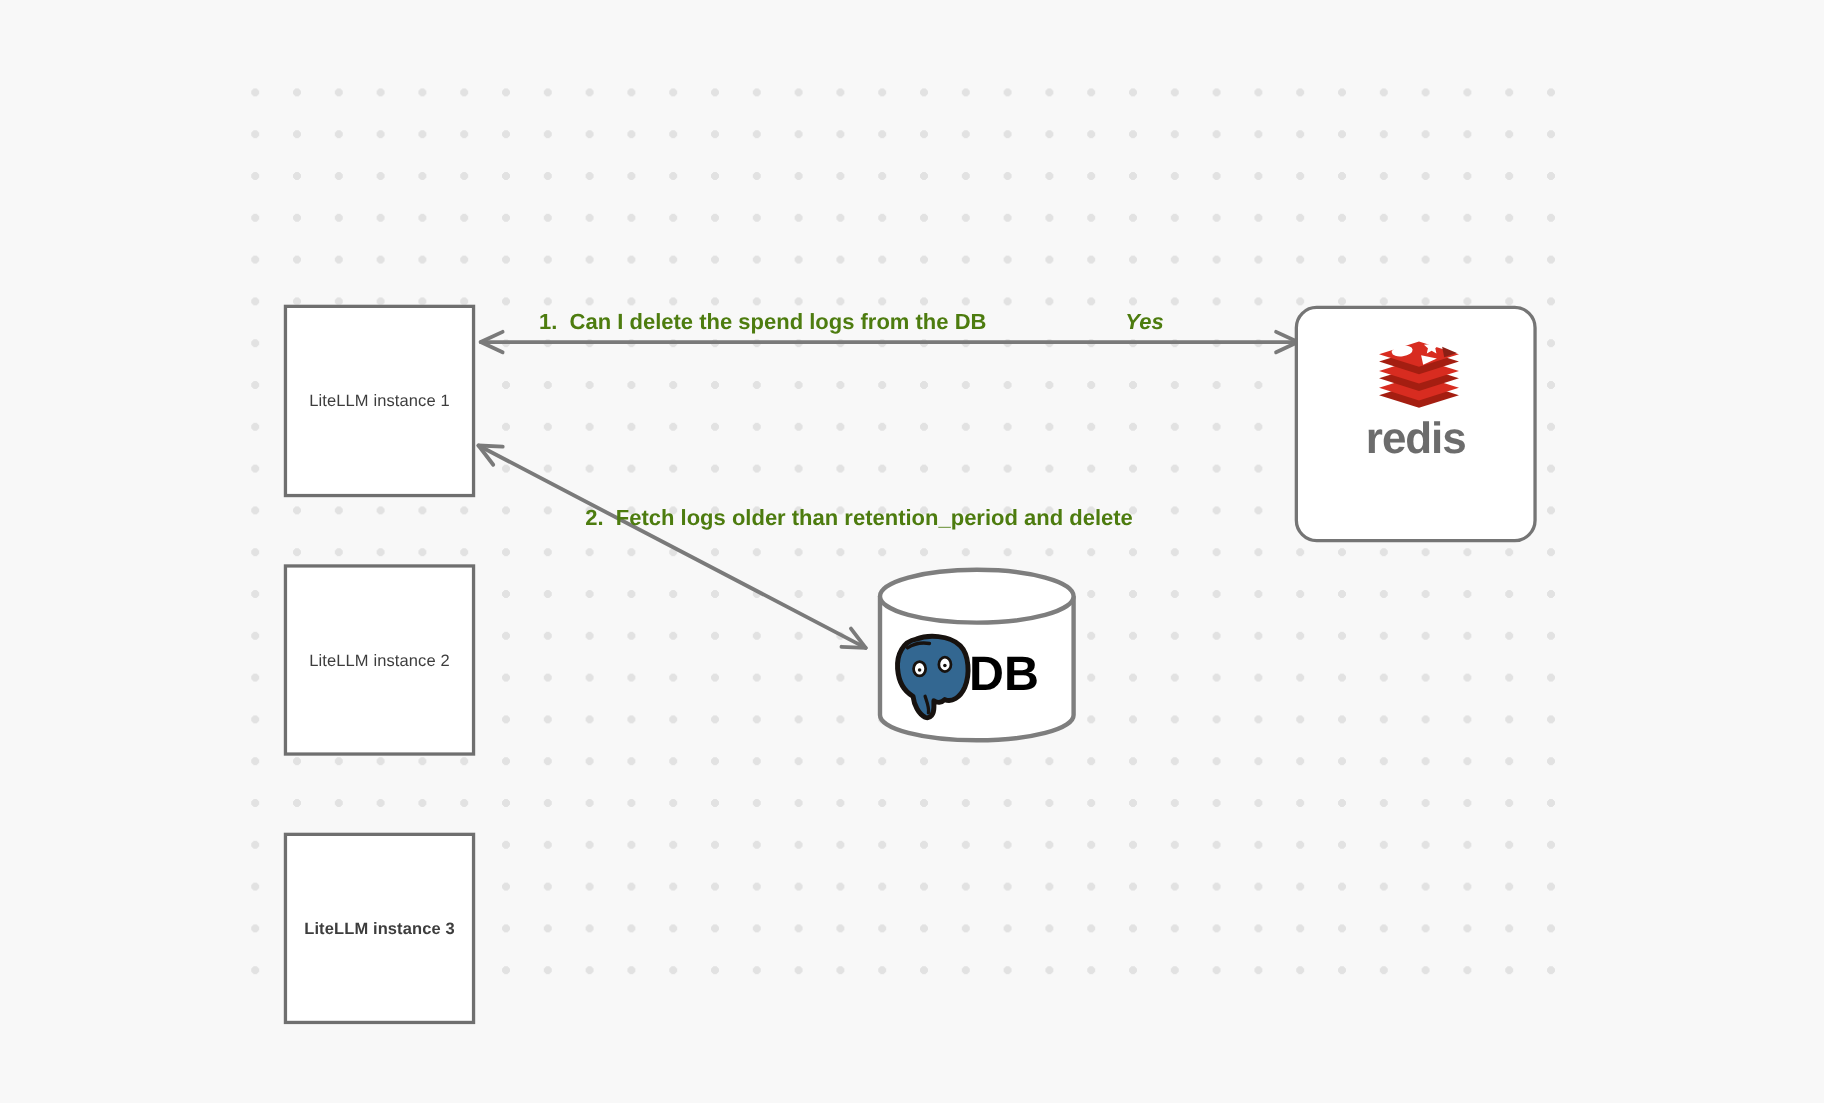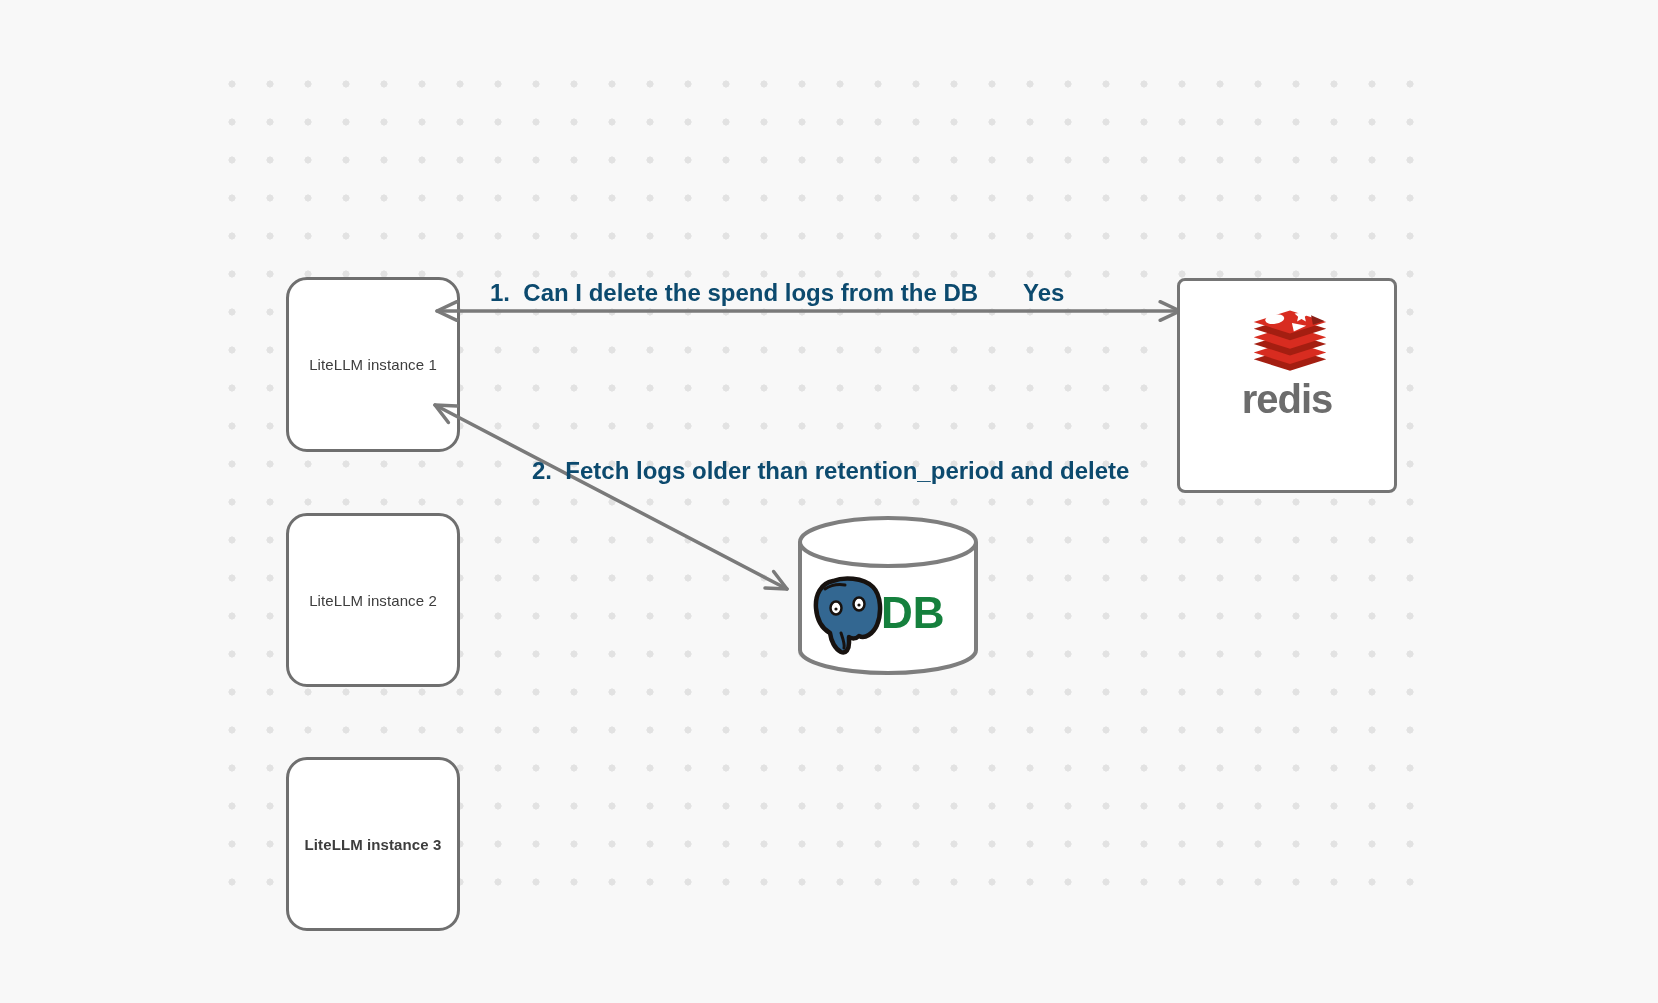--- a/index.html
+++ b/index.html
@@ -8,54 +8,54 @@
     background:#f8f8f8;
     font-family:"Liberation Sans", sans-serif;
   }
   .dots{
     position:absolute;left:213px;top:65px;width:1216px;height:838px;
     background-image:radial-gradient(circle,#e2e2e2 3.4px,transparent 3.7px);
     background-size:38px 38px;
   }
   .inst-box{
     position:absolute;left:258px;width:174px;height:174px;
-    background:#ffffff;border:3px solid #6f6f6f;border-radius:21px;
+    background:#ffffff;border:3px solid #6f6f6f;border-radius:0;
     box-sizing:border-box;
-    display:flex;align-items:center;justify-content:center;margin-left:28px;
+    display:flex;align-items:center;justify-content:center;
   }
   .inst-box span{
     font-size:15px;color:#3d3d3d;letter-spacing:0.1px;
   }
   #box1{top:277px;height:175px;}
   #box2{top:513px;justify-content:center;}
   #box3{top:757px;font-weight:bold;}
   .edge-label{
-    position:absolute;font-weight:bold;font-size:24px;color:#0c4a6e;
+    position:absolute;font-weight:bold;font-size:20px;color:#4d7c0f;
     white-space:pre;line-height:24px;
   }
   #label1{left:490px;top:281px;}
-  #label1-yes{left:1023px;top:281px;}
+  #label1-yes{left:1023px;top:281px;font-style:italic;}
   #label2{left:532px;top:459px;}
   #arrows{position:absolute;left:0;top:0;width:1658px;height:1003px;}
   #redis-node{
     position:absolute;left:1177px;top:278px;width:220px;height:215px;
-    background:#ffffff;border:3px solid #757575;border-radius:8px;
+    background:#ffffff;border:3px solid #757575;border-radius:20px;
     box-sizing:border-box;
   }
   #redis-cube{position:absolute;left:67px;top:26px;}
   #redis-word{
     position:absolute;left:0;right:0;top:96px;text-align:center;
     font-size:40px;font-weight:bold;color:#6c6c6c;letter-spacing:-1px;
   }
   #db-node{position:absolute;left:797px;top:515px;width:182px;height:162px;}
   #db-cyl{position:absolute;left:0;top:0;}
   #pg-elephant{position:absolute;left:14px;top:58px;}
   #db-text{
     position:absolute;left:84px;top:76px;font-size:44px;line-height:1;
-    font-weight:600;color:#15803d;
+    font-weight:600;color:#000000;
   }
 </style>
 </head>
 <body>
 
 <div id="canvas">
 
   <div class="dots"></div>
 
   <div class="inst-box" id="box1">

